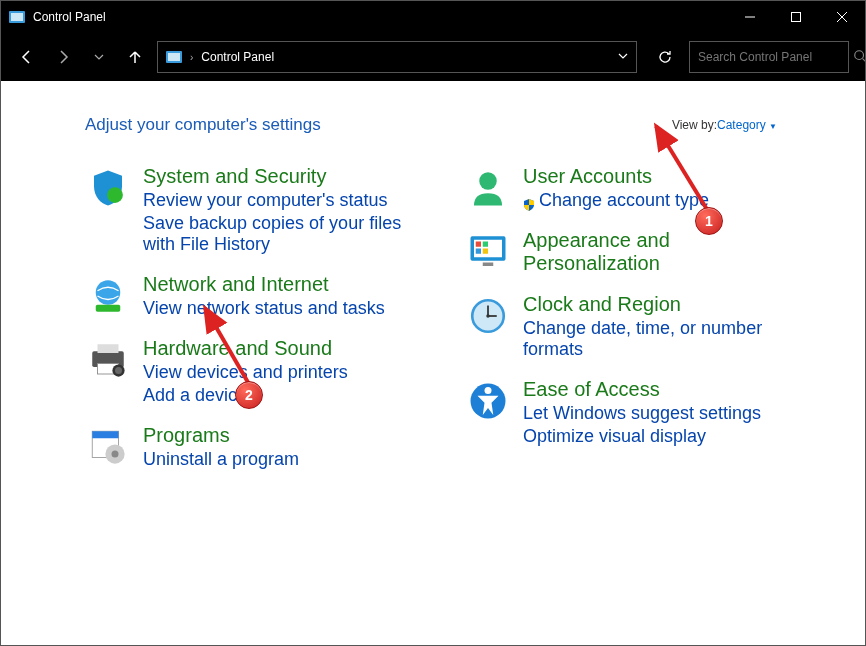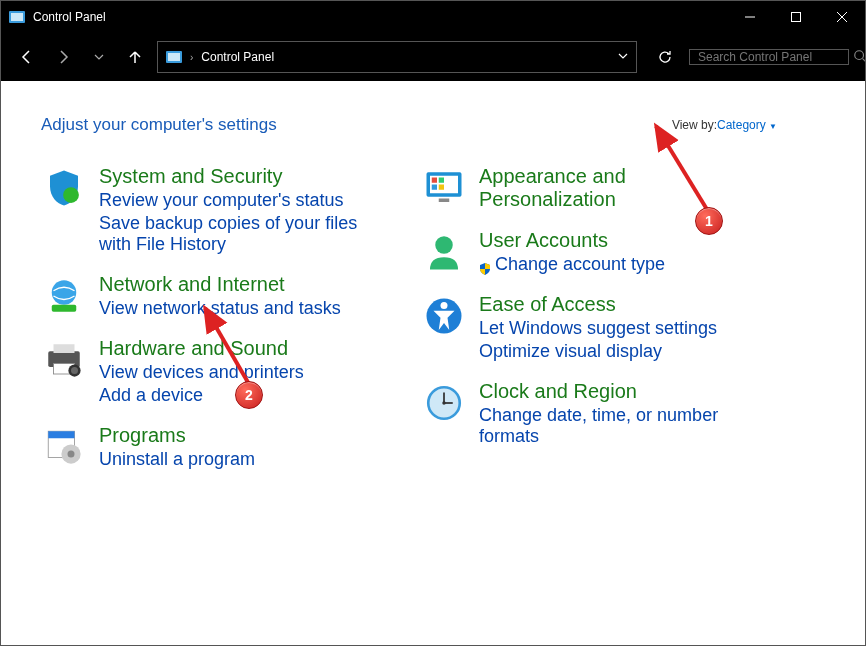--- a/index.html
+++ b/index.html
@@ -10,24 +10,24 @@
 .titlebar .win-btn { width: 46px; height: 32px; display: flex; align-items: center; justify-content: center; color: #fff; }
 .titlebar .win-btn svg { width: 10px; height: 10px; }
 .navbar { background: #000; height: 48px; display: flex; align-items: center; padding: 0 12px; gap: 8px; }
 .nav-btn { width: 28px; height: 32px; display: flex; align-items: center; justify-content: center; color: #aaa; }
 .nav-btn.active { color: #fff; }
 .address { flex: 1; background: #000; border: 1px solid #555; height: 32px; display: flex; align-items: center; padding: 0 8px; color: #fff; font-size: 12px; gap: 8px; max-width: 480px; }
 .address .cp-icon { width: 16px; height: 16px; }
 .address .chev { color: #aaa; font-size: 10px; }
 .address .spacer { flex: 1; }
 .refresh { width: 32px; height: 32px; display: flex; align-items: center; justify-content: center; color: #fff; margin-left: 4px; }
-.search { background: #000; border: 1px solid #555; height: 16px; width: 160px; display: flex; align-items: center; padding: 0 8px; color: #888; font-size: 12px; }
+.search { background: #000; border: 1px solid #555; height: 32px; width: 160px; display: flex; align-items: center; padding: 0 8px; color: #888; font-size: 12px; }
 .search input { background: transparent; border: none; color: #fff; outline: none; flex: 1; font-size: 12px; }
 .search .mag { color: #888; }
-.content { padding: 34px 40px 20px 42px; position: relative; }
+.content { padding: 34px 40px 20px 86px; position: relative; }
 .header-row { display: flex; justify-content: space-between; align-items: center; margin-bottom: 30px; margin-left: -2px; }
 .adjust { color: #1a5cb8; font-size: 17px; }
 .viewby { font-size: 12px; color: #333; display: flex; align-items: center; gap: 0; margin-right: 48px; }
 .viewby .val { color: #0066cc; }
 .viewby .caret { color: #0066cc; font-size: 8px; }
 .columns { display: flex; gap: 60px; }
 .col { display: flex; flex-direction: column; gap: 18px; width: 320px; }
 .cat { display: flex; gap: 14px; }
 .cat-icon { width: 42px; height: 42px; flex-shrink: 0; margin-top: 2px; }
 .cat-body { display: flex; flex-direction: column; gap: 2px; }
@@ -176,74 +176,74 @@
           <a class="cat-link">Uninstall a program</a>
         </div>
       </div>
 
     </div>
 
     <div class="col">
 
       <div class="cat">
         <span class="cat-icon"><svg viewBox="0 0 48 48">
-              <rect x="4" y="6" width="40" height="28" rx="2" fill="#1e90d4"></rect>
-              <rect x="8" y="10" width="32" height="20" fill="#fff"></rect>
-              <rect x="10" y="12" width="6" height="6" fill="#e74c3c"></rect>
-              <rect x="18" y="12" width="6" height="6" fill="#2ecc71"></rect>
-              <rect x="10" y="20" width="6" height="6" fill="#3498db"></rect>
-              <rect x="18" y="20" width="6" height="6" fill="#f1c40f"></rect>
-              <rect x="18" y="36" width="12" height="4" fill="#888"></rect>
-            </svg></span>
-        <div class="cat-body">
-          <a class="cat-title">Appearance and Personalization</a>
-        </div>
-      </div>
-
-      <div class="cat">
-        <span class="cat-icon"><svg viewBox="0 0 48 48">
               <circle cx="24" cy="16" r="10" fill="#2eb872"></circle>
               <path d="M8 44 Q8 30 24 30 Q40 30 40 44 Z" fill="#2eb872"></path>
             </svg></span>
         <div class="cat-body">
           <a class="cat-title">User Accounts</a>
           <a class="cat-link">
             <span class="shield"><svg viewBox="0 0 12 12">
                   <path d="M6 0 L11 2 V6 C11 9 8 11 6 12 C4 11 1 9 1 6 V2 Z" fill="#0a64c8"></path>
                   <path d="M6 0 L11 2 V6 L6 6 Z" fill="#ffcc00"></path>
                   <path d="M1 6 L6 6 V12 C4 11 1 9 1 6 Z" fill="#ffcc00"></path>
                 </svg></span>
             <span>Change account type</span>
           </a>
         </div>
       </div>
 
       <div class="cat">
         <span class="cat-icon"><svg viewBox="0 0 48 48">
-              <circle cx="24" cy="24" r="20" fill="#1e7fd6"></circle>
-              <circle cx="24" cy="12" r="4" fill="#fff"></circle>
-              <path d="M12 18 L36 18 L28 26 L30 40 L24 32 L18 40 L20 26 Z" fill="#fff"></path>
-            </svg></span>
-        <div class="cat-body">
-          <a class="cat-title">Ease of Access</a>
-          <a class="cat-link">Let Windows suggest settings</a>
-          <a class="cat-link">Optimize visual display</a>
+              <rect x="4" y="6" width="40" height="28" rx="2" fill="#1e90d4"></rect>
+              <rect x="8" y="10" width="32" height="20" fill="#fff"></rect>
+              <rect x="10" y="12" width="6" height="6" fill="#e74c3c"></rect>
+              <rect x="18" y="12" width="6" height="6" fill="#2ecc71"></rect>
+              <rect x="10" y="20" width="6" height="6" fill="#3498db"></rect>
+              <rect x="18" y="20" width="6" height="6" fill="#f1c40f"></rect>
+              <rect x="18" y="36" width="12" height="4" fill="#888"></rect>
+            </svg></span>
+        <div class="cat-body">
+          <a class="cat-title">Appearance and Personalization</a>
         </div>
       </div>
 
       <div class="cat">
         <span class="cat-icon"><svg viewBox="0 0 48 48">
               <circle cx="24" cy="24" r="18" fill="#cfe8f7" stroke="#3a9bdc" stroke-width="3"></circle>
               <line x1="24" y1="24" x2="24" y2="12" stroke="#333" stroke-width="2"></line>
               <line x1="24" y1="24" x2="34" y2="24" stroke="#333" stroke-width="2"></line>
               <circle cx="24" cy="24" r="2" fill="#333"></circle>
             </svg></span>
         <div class="cat-body">
           <a class="cat-title">Clock and Region</a>
           <a class="cat-link">Change date, time, or number formats</a>
+        </div>
+      </div>
+
+      <div class="cat">
+        <span class="cat-icon"><svg viewBox="0 0 48 48">
+              <circle cx="24" cy="24" r="20" fill="#1e7fd6"></circle>
+              <circle cx="24" cy="12" r="4" fill="#fff"></circle>
+              <path d="M12 18 L36 18 L28 26 L30 40 L24 32 L18 40 L20 26 Z" fill="#fff"></path>
+            </svg></span>
+        <div class="cat-body">
+          <a class="cat-title">Ease of Access</a>
+          <a class="cat-link">Let Windows suggest settings</a>
+          <a class="cat-link">Optimize visual display</a>
         </div>
       </div>
 
     </div>
   </div>
 
   <svg class="annotation-arrow" style="left:640px; top:30px;" width="90" height="120">
     <defs>
         <marker id="ah1" markerWidth="8" markerHeight="8" refX="6" refY="3" orient="auto">
           <path d="M0 0 L7 3 L0 6 Z" fill="#d22"></path>

